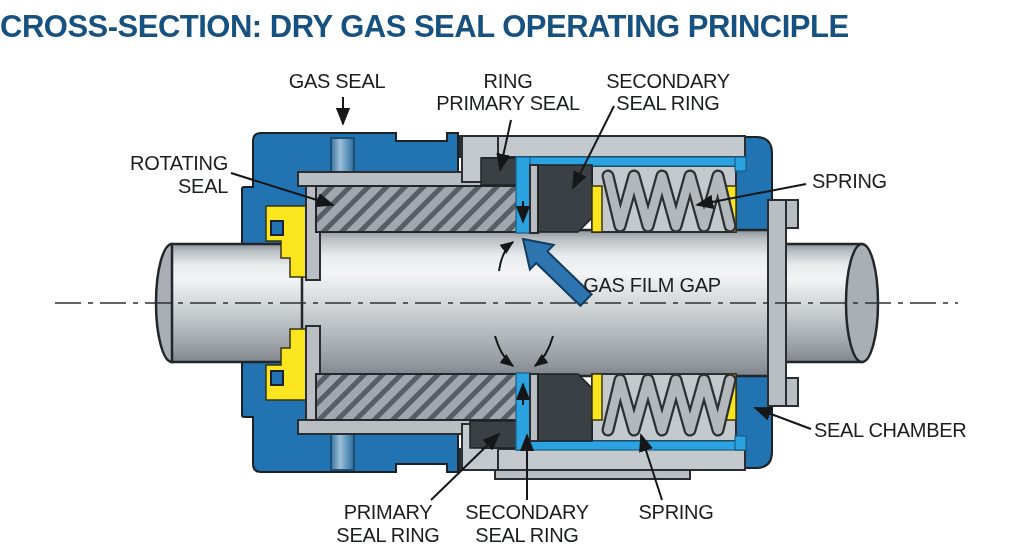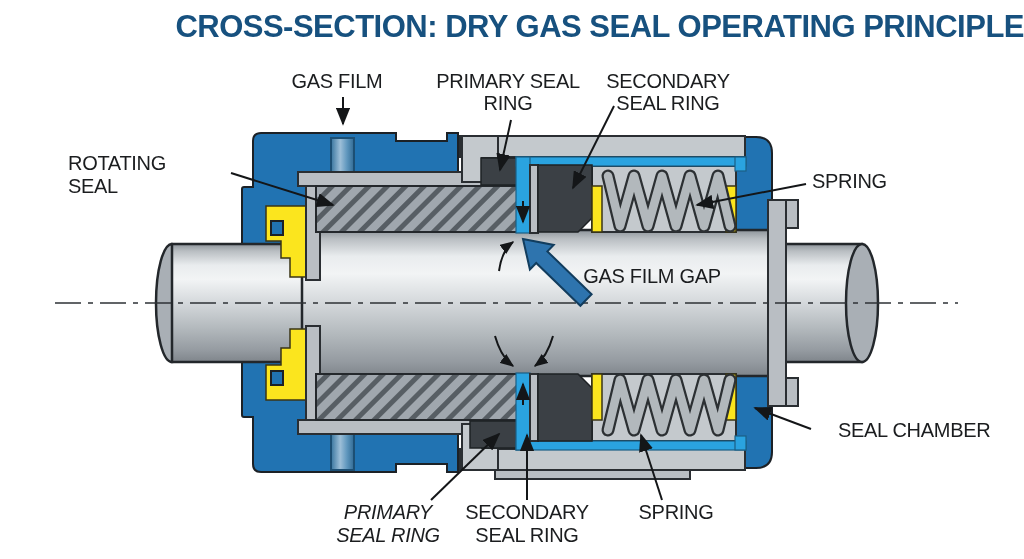--- a/index.html
+++ b/index.html
@@ -1,25 +1,25 @@
 <!DOCTYPE html>
 <html style="--title-blue: #17517f; --label-text: #1b1d1f; --housing-blue: #2173b2; --gas-path-cyan: #2aa3e0; --yellow-seal: #fbe51e; --steel-gray: #c4c9cd; --dark-ring: #3b4045; --arrow-blue: #2e74ae;"><head>
 <meta charset="utf-8">
 <style>
   html,body{margin:0;padding:0;background:#ffffff;}
   #stage{position:relative;width:1024px;height:559px;background:#ffffff;overflow:hidden;
          font-family:"Liberation Sans","DejaVu Sans",sans-serif;}
   #diagram-svg{position:absolute;left:0;top:0;}
-  .title{position:absolute;left:0;top:9px;width:1024px;text-align:right;
+  .title{position:absolute;left:0;top:9px;width:1024px;text-align:left;
          font-size:31px;font-weight:700;letter-spacing:-0.5px;color:var(--title-blue,#17517f);
          white-space:nowrap;}
   .lbl{position:absolute;color:var(--label-text,#1b1d1f);font-size:20px;line-height:22px;
        letter-spacing:-0.3px;white-space:nowrap;}
   .lbl.center{text-align:center;}
-  .lbl.right{}
+  .lbl.right{text-align:right;}
   .lbl span{display:block;}
   
   .housing{fill:var(--housing-blue,#2173b2);stroke:#1c2126;stroke-width:2;}
   .cyan{fill:var(--gas-path-cyan,#2aa3e0);stroke:#1b5f85;stroke-width:1.2;}
   .yellow{fill:var(--yellow-seal,#fbe51e);stroke:#3a3516;stroke-width:1.5;}
   .steel{fill:var(--steel-gray,#c4c9cd);stroke:#2a2e32;stroke-width:2;}
   .steel2{fill:#b9bec3;stroke:#2a2e32;stroke-width:2;}
   .darkring{fill:var(--dark-ring,#3b4045);stroke:#1e2225;stroke-width:1.5;}
   .bluearrow{fill:var(--arrow-blue,#2e74ae);stroke:#123d5e;stroke-width:2;}
   .leader{stroke:#141618;stroke-width:2;fill:none;}
@@ -166,51 +166,51 @@
       <line class="leader" x1="811" y1="429" x2="755" y2="408" marker-end="url(#ah)"></line>
       <line class="leader" x1="431" y1="500" x2="499" y2="434" marker-end="url(#ah)"></line>
       <line class="leader" x1="527" y1="500" x2="527" y2="435" marker-end="url(#ah)"></line>
       <line class="leader" x1="662" y1="500" x2="641" y2="435" marker-end="url(#ah)"></line>
     </g>
   </svg>
 
   <div class="title">CROSS-SECTION: DRY GAS SEAL OPERATING PRINCIPLE</div>
 
   <div class="lbl center" style="left:257px;top:70px;width:160px;">
-    <span>GAS FILM</span>
+    <span>GAS SEAL</span>
   </div>
 
   <div class="lbl center" style="left:423px;top:70px;width:170px;">
+    <span>RING</span>
     <span>PRIMARY SEAL</span>
-    <span>RING</span>
   </div>
 
   <div class="lbl center" style="left:588px;top:70px;width:160px;">
     <span>SECONDARY</span>
     <span>SEAL RING</span>
   </div>
 
   <div class="lbl right" style="left:68px;top:152px;width:160px;line-height:23px;">
     <span>ROTATING</span>
     <span>SEAL</span>
   </div>
 
   <div class="lbl" style="left:812px;top:170px;">
     <span>SPRING</span>
   </div>
 
-  <div class="lbl center" style="left:547px;top:265px;width:210px;line-height:23px;">
+  <div class="lbl center" style="left:547px;top:274px;width:210px;line-height:23px;">
     <span>GAS FILM GAP</span>
   </div>
 
-  <div class="lbl" style="left:814px;top:419px;margin-left:24px;">
+  <div class="lbl" style="left:814px;top:419px;">
     <span>SEAL CHAMBER</span>
   </div>
 
-  <div class="lbl center" style="left:308px;top:501px;width:160px;line-height:23px;font-style:italic;">
+  <div class="lbl center" style="left:308px;top:501px;width:160px;line-height:23px;">
     <span>PRIMARY</span>
     <span>SEAL RING</span>
   </div>
 
   <div class="lbl center" style="left:447px;top:501px;width:160px;line-height:23px;">
     <span>SECONDARY</span>
     <span>SEAL RING</span>
   </div>
 
   <div class="lbl center" style="left:596px;top:501px;width:160px;">

